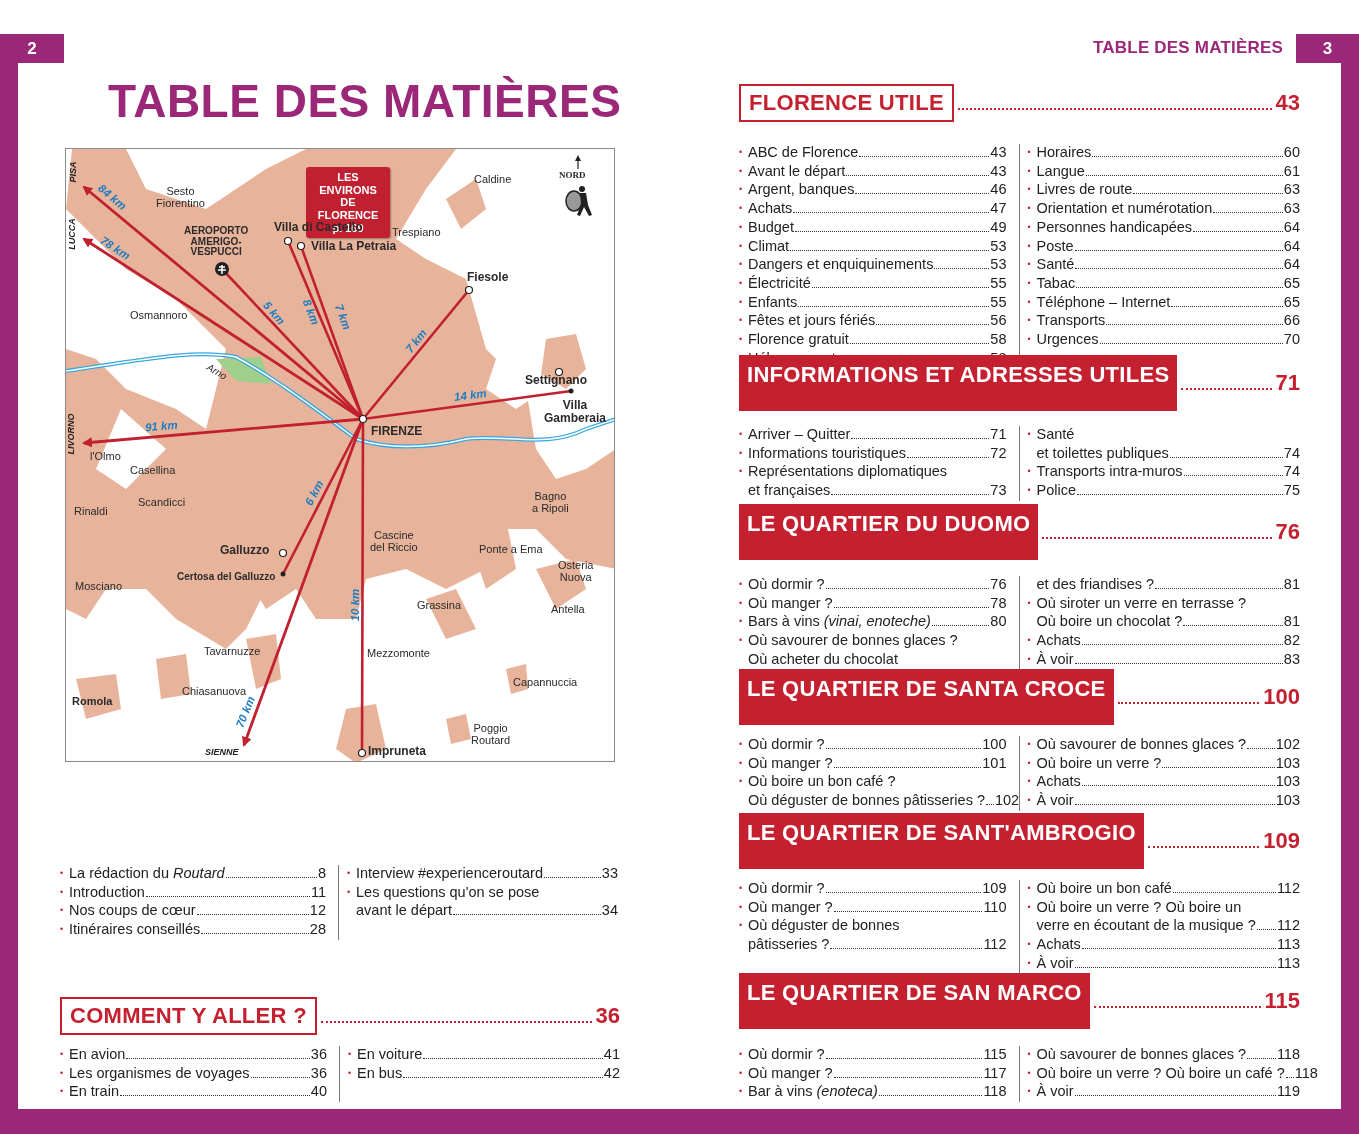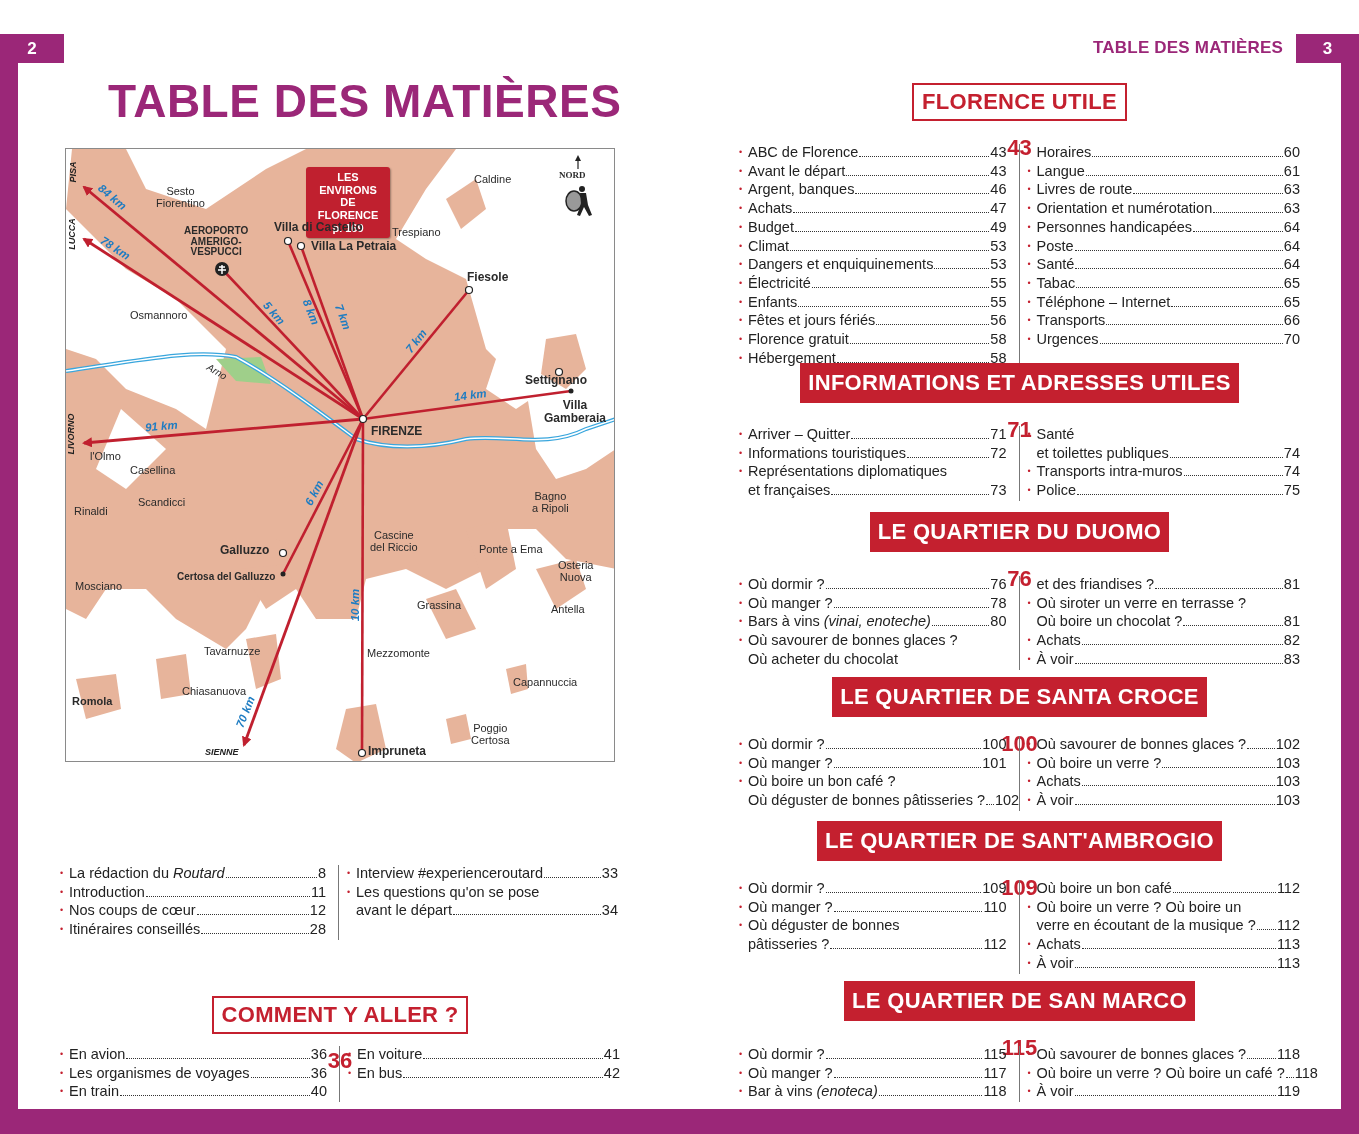--- a/index.html
+++ b/index.html
@@ -24,21 +24,21 @@
   .map svg { position: absolute; left: 0; top: 0; }
   .map .lbl { position: absolute; font-size: 11px; color: #2a2a2a; white-space: nowrap; line-height: 1.05; }
   .map .lbl.b { font-weight: bold; font-size: 12px; }
   .map .lbl.c { text-align: center; }
   .map .km { position: absolute; font-size: 11.5px; font-weight: bold; font-style: italic; color: #1e7cc2; white-space: nowrap; }
   .map .dest { position: absolute; font-size: 9px; font-weight: bold; font-style: italic; color: #222; white-space: nowrap; }
   .map .callout { position: absolute; background: #c0202f; color: #fff; font-weight: bold; font-size: 11px; text-align: center; line-height: 1.15; padding: 4px 6px; border-radius: 3px; box-shadow: 1px 1px 2px rgba(0,0,0,0.35); }
 
   
   .sec { position: absolute; }
-  .sec-head { position: relative; height: 40px; display: flex; align-items: center; flex-direction: column; }
+  .sec-head { position: relative; height: 40px; display: flex; align-items: center; }
   .sec-title { font-weight: bold; font-size: 22px; letter-spacing: 0.3px; padding: 0 8px; height: 56px; line-height: 40px; white-space: nowrap; }
   .sec-title.red-fill { background: #c4202f; color: #fff; }
   .sec-title.red-box { border: 2px solid #c4202f; color: #c4202f; background: #fff; line-height: 34px; height: 38px; }
   .sec-title.purple-fill { background: #9b2778; color: #fff; height: 38px; line-height: 38px; }
   .sec-dots { flex: 1; border-bottom: 2px dotted #c4202f; height: 2px; margin: 12px 4px 0 4px; align-self: center; }
   .sec-page { font-weight: bold; font-size: 22px; color: #c4202f; }
 
   .cols { position: relative; display: flex; margin-top: 10px; }
   .col { width: 50%; font-size: 14.5px; line-height: 16.7px; }
   .col.c1 { padding-right: 12px; border-right: 1px solid #777; }
@@ -180,21 +180,21 @@
 Nuova</div>
     <div class="lbl" style="left:9px;top:432px;">Mosciano</div>
     <div class="lbl" style="left:351px;top:451px;">Grassina</div>
     <div class="lbl" style="left:485px;top:455px;">Antella</div>
     <div class="lbl" style="left:138px;top:497px;">Tavarnuzze</div>
     <div class="lbl" style="left:301px;top:499px;">Mezzomonte</div>
     <div class="lbl" style="left:447px;top:528px;">Capannuccia</div>
     <div class="lbl" style="left:6px;top:547px;font-weight:bold;">Romola</div>
     <div class="lbl" style="left:80px;top:537px;margin-left:36px;">Chiasanuova</div>
     <div class="lbl c" style="left:405px;top:574px;white-space:pre;">Poggio
-Certosa</div>
+Routard</div>
     <div class="lbl b" style="left:302px;top:596px;">Impruneta</div>
 
     <div class="dest" style="left:-4px;top:18px;transform:rotate(-90deg);">PISA</div>
     <div class="dest" style="left:-10px;top:80px;transform:rotate(-90deg);">LUCCA</div>
     <div class="dest" style="left:-16px;top:280px;transform:rotate(-90deg);">LIVORNO</div>
     <div class="dest" style="left:139px;top:598px;">SIENNE</div>
 
     <div class="km" style="left:30px;top:42px;transform:rotate(40deg);">84 km</div>
     <div class="km" style="left:33px;top:93px;transform:rotate(33deg);">78 km</div>
     <div class="km" style="left:195px;top:158px;transform:rotate(50deg);">5 km</div>

